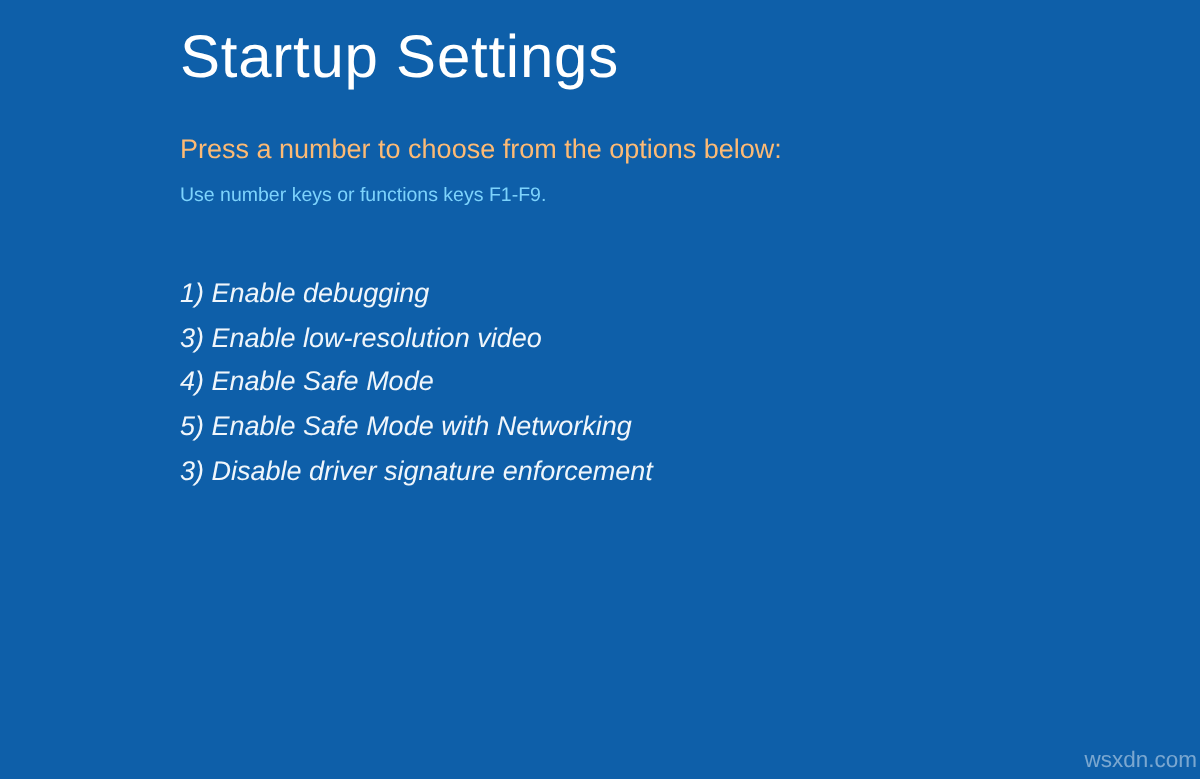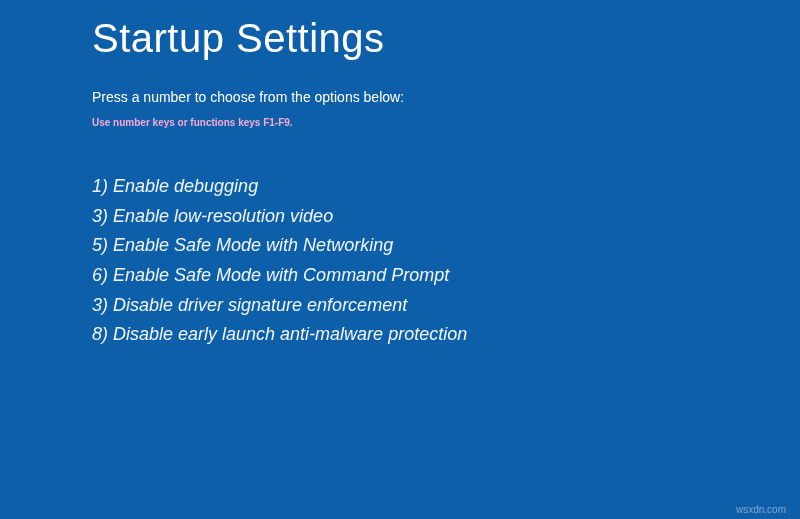--- a/index.html
+++ b/index.html
@@ -10,70 +10,69 @@
     body {
       width: 800px;
       height: 519px;
       background-color: #0e5fa9;
       font-family: "Segoe UI Light", "Segoe UI", -apple-system, sans-serif;
       color: #ffffff;
       overflow: hidden;
       position: relative;
     }
     .container {
-      padding-left: 92px;
+      padding-left: 120px;
       padding-top: 16px;
     }
     .title {
       font-size: 40px;
       font-weight: 300;
       letter-spacing: 0.5px;
       margin-bottom: 28px;
     }
     .subtitle {
-      font-size: 14px;
+      font-size: 18px;
       font-weight: 300;
-      color: #ffffff;
+      color: #fdba74;
       margin-bottom: 12px;
     }
     .hint {
-      font-size: 10px;
-      font-weight: 700;
-      color: #f9a8d4;
+      font-size: 13px;
+      font-weight: 400;
+      color: #7dd3fc;
       margin-bottom: 44px;
     }
     .options {
       list-style: none;
       font-style: italic;
     }
     .options li {
       font-size: 18px;
       font-weight: 300;
       color: #f0f6fb;
       line-height: 1.65;
     }
     .watermark {
       position: absolute;
       bottom: 4px;
-      right: 14px;
-      font-size: 10px;
+      right: 2px;
+      font-size: 15px;
       color: rgba(255,255,255,0.45);
       font-family: Arial, sans-serif;
       font-weight: normal;
     }
   </style>
 </head>
 <body>
 
 <div class="container">
   <h1 class="title">Startup Settings</h1>
   <p class="subtitle">Press a number to choose from the options below:</p>
   <p class="hint">Use number keys or functions keys F1-F9.</p>
   <ul class="options">
     <li>1) Enable debugging</li>
     <li>3) Enable low-resolution video</li>
+    <li>4) Enable Safe Mode</li>
     <li>5) Enable Safe Mode with Networking</li>
-    <li>6) Enable Safe Mode with Command Prompt</li>
     <li>3) Disable driver signature enforcement</li>
-    <li>8) Disable early launch anti-malware protection</li>
   </ul>
 </div>
 <div class="watermark">wsxdn.com</div>
 
 </body></html>

